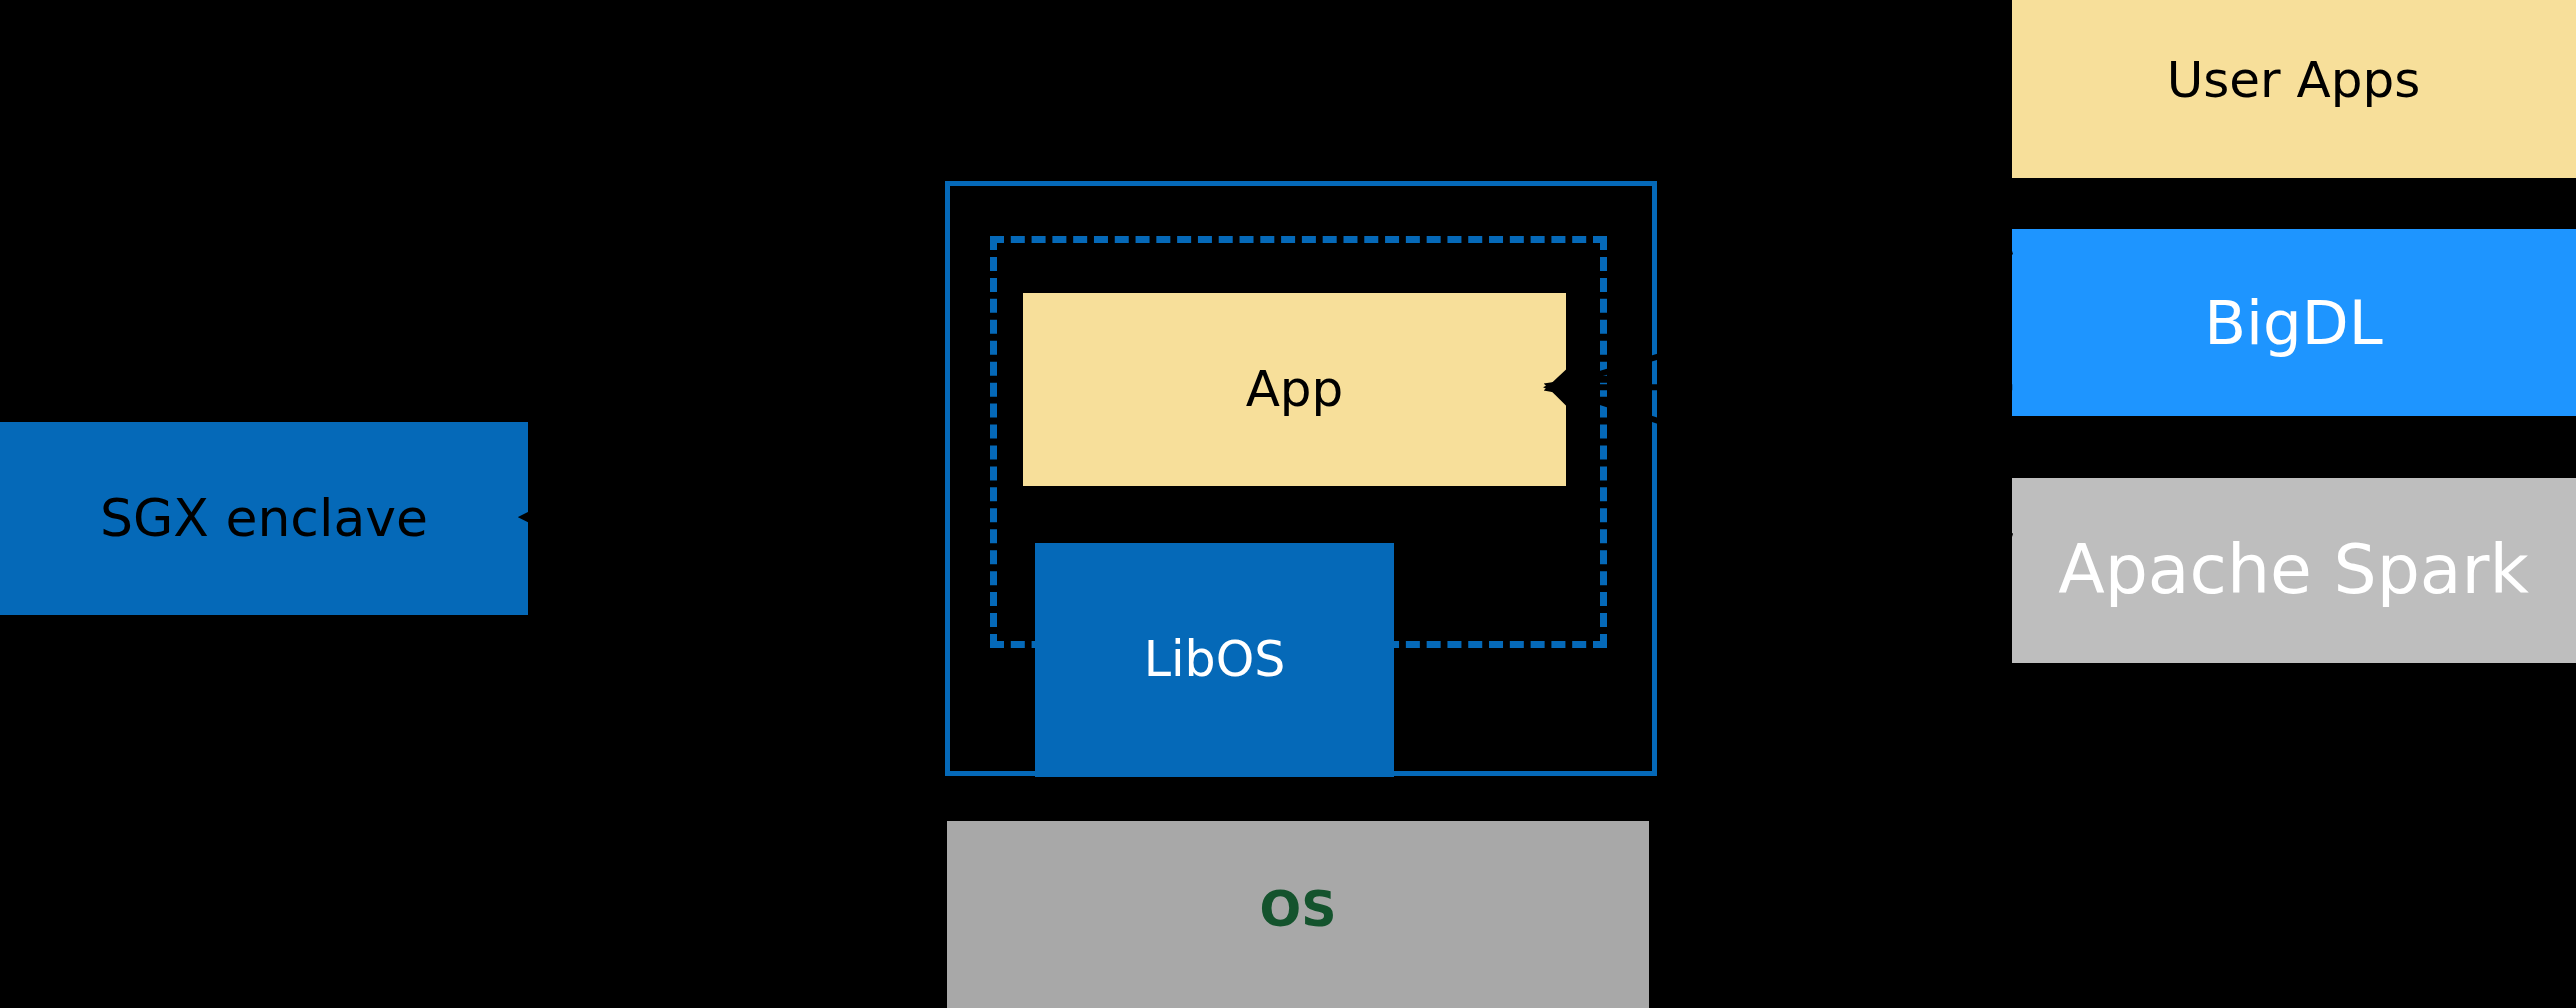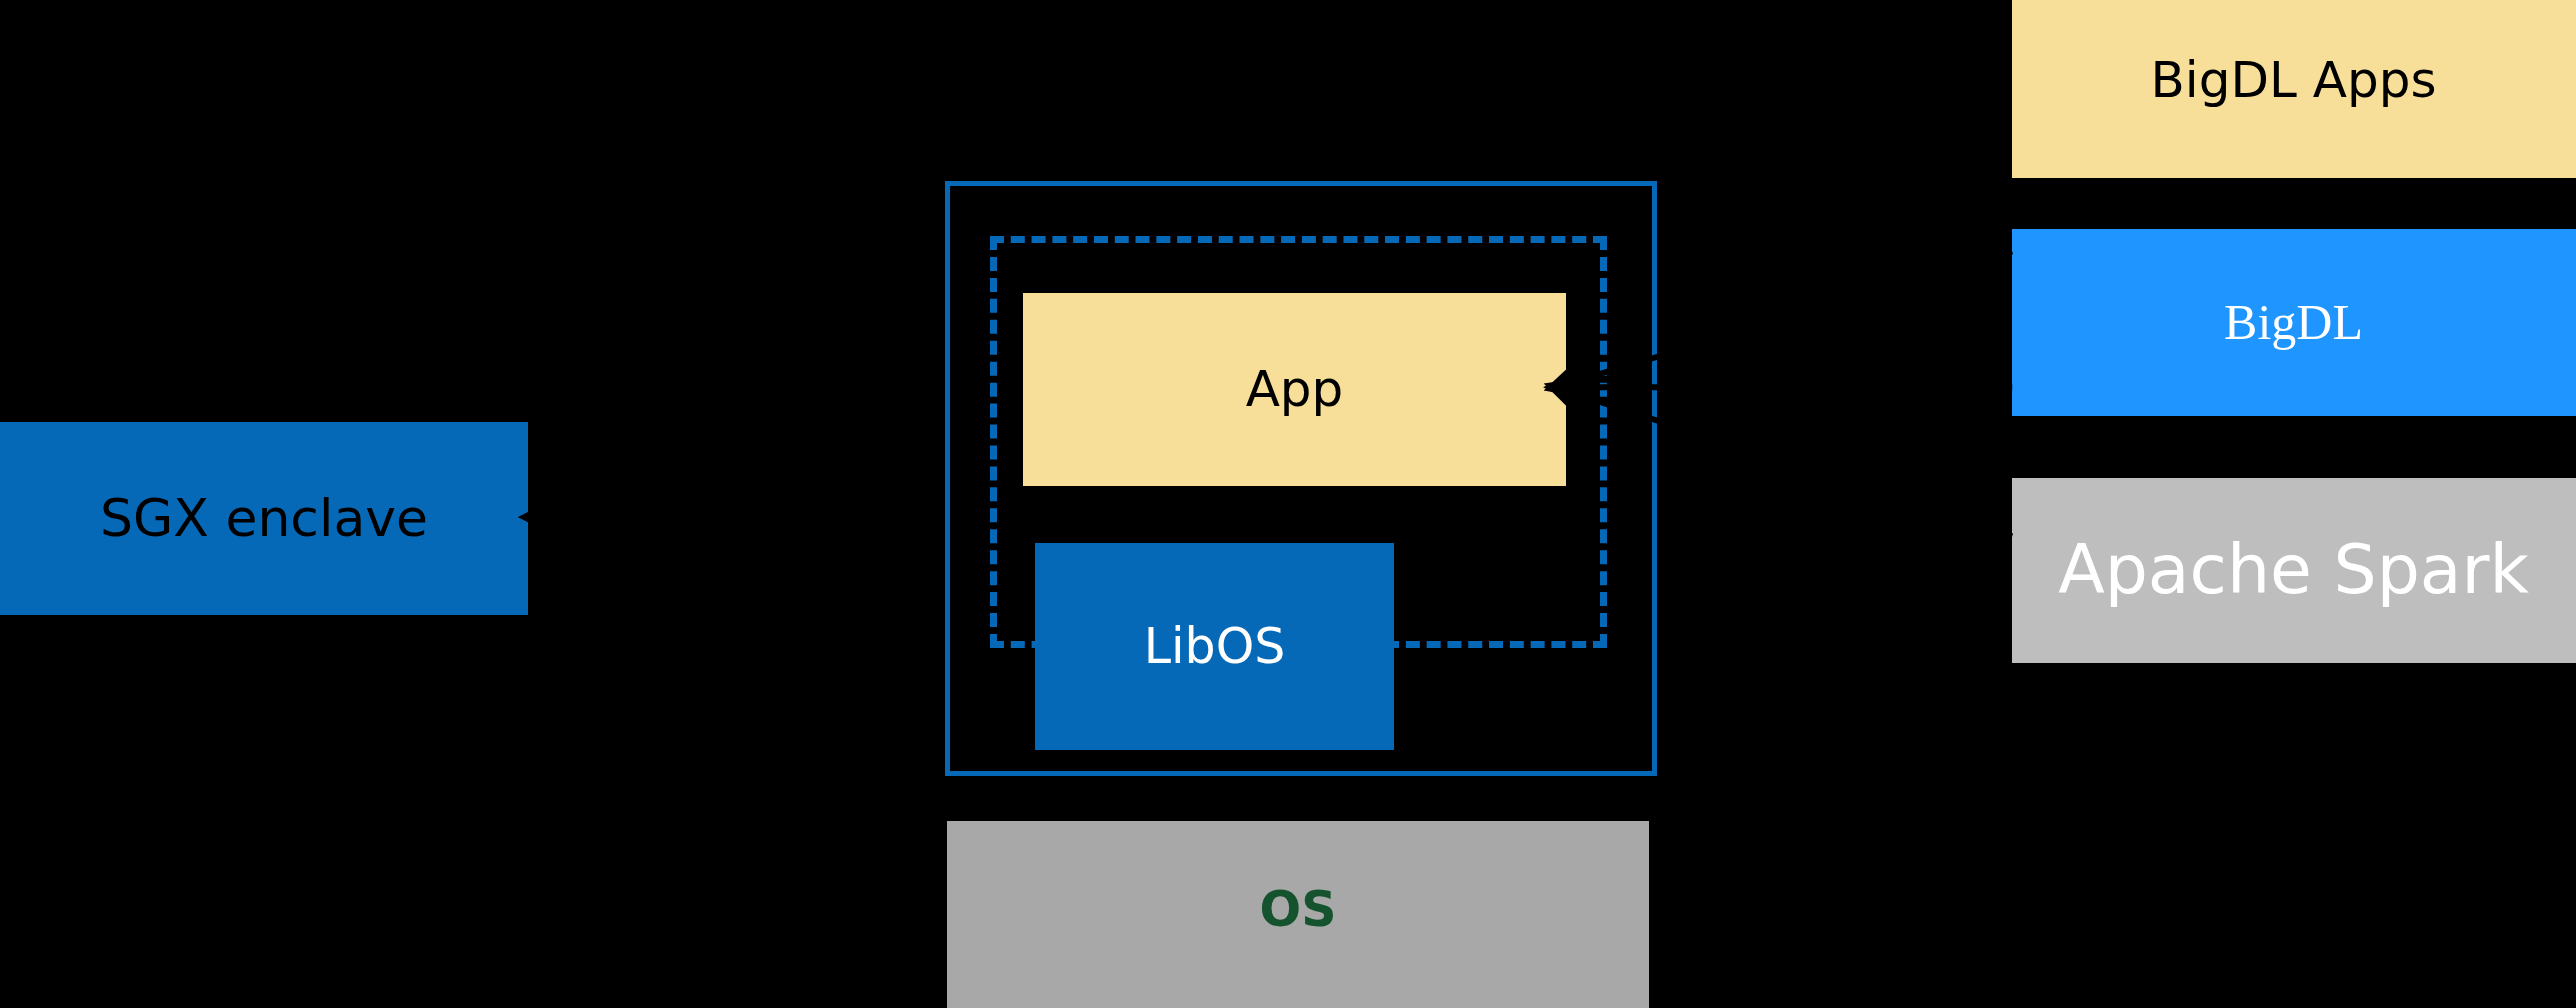--- a/index.html
+++ b/index.html
@@ -77,21 +77,21 @@
     color: #000000;
     font-size: 50px;
     font-weight: 400;
   }
 
   
   #libos-box {
     left: 1035px;
     top: 543px;
     width: 359px;
-    height: 207px;
+    height: 234px;
     background: #0569B8;
   }
   #libos-box .box-label {
     color: #FFFFFF;
     font-size: 49px;
     font-weight: 400;
   }
 
   
   #os-box {
@@ -126,24 +126,23 @@
 
   #bigdl-box {
     left: 2012px;
     top: 229px;
     width: 603px;
     height: 187px;
     background: #1E95FF;
   }
   #bigdl-box .box-label {
     color: #FFFFFF;
-    font-size: 50px;
+    font-size: 61px;
     font-weight: 400;
     margin-left: -40px;
-    font-family: Liberation Serif, serif;
   }
 
   #apache-spark-box {
     left: 2012px;
     top: 478px;
     width: 603px;
     height: 185px;
     background: #BEBEBE;
   }
   #apache-spark-box .box-label {
@@ -182,21 +181,21 @@
 
   <div class="box" id="libos-box">
     <span class="box-label">LibOS</span>
   </div>
 
   <div class="box" id="os-box">
     <span class="box-label">OS</span>
   </div>
 
   <div class="box" id="user-apps-box">
-    <span class="box-label">BigDL Apps</span>
+    <span class="box-label">User Apps</span>
   </div>
 
   <div class="box" id="bigdl-box">
     <span class="box-label">BigDL</span>
   </div>
 
   <div class="box" id="apache-spark-box">
     <span class="box-label">Apache Spark</span>
   </div>
 

